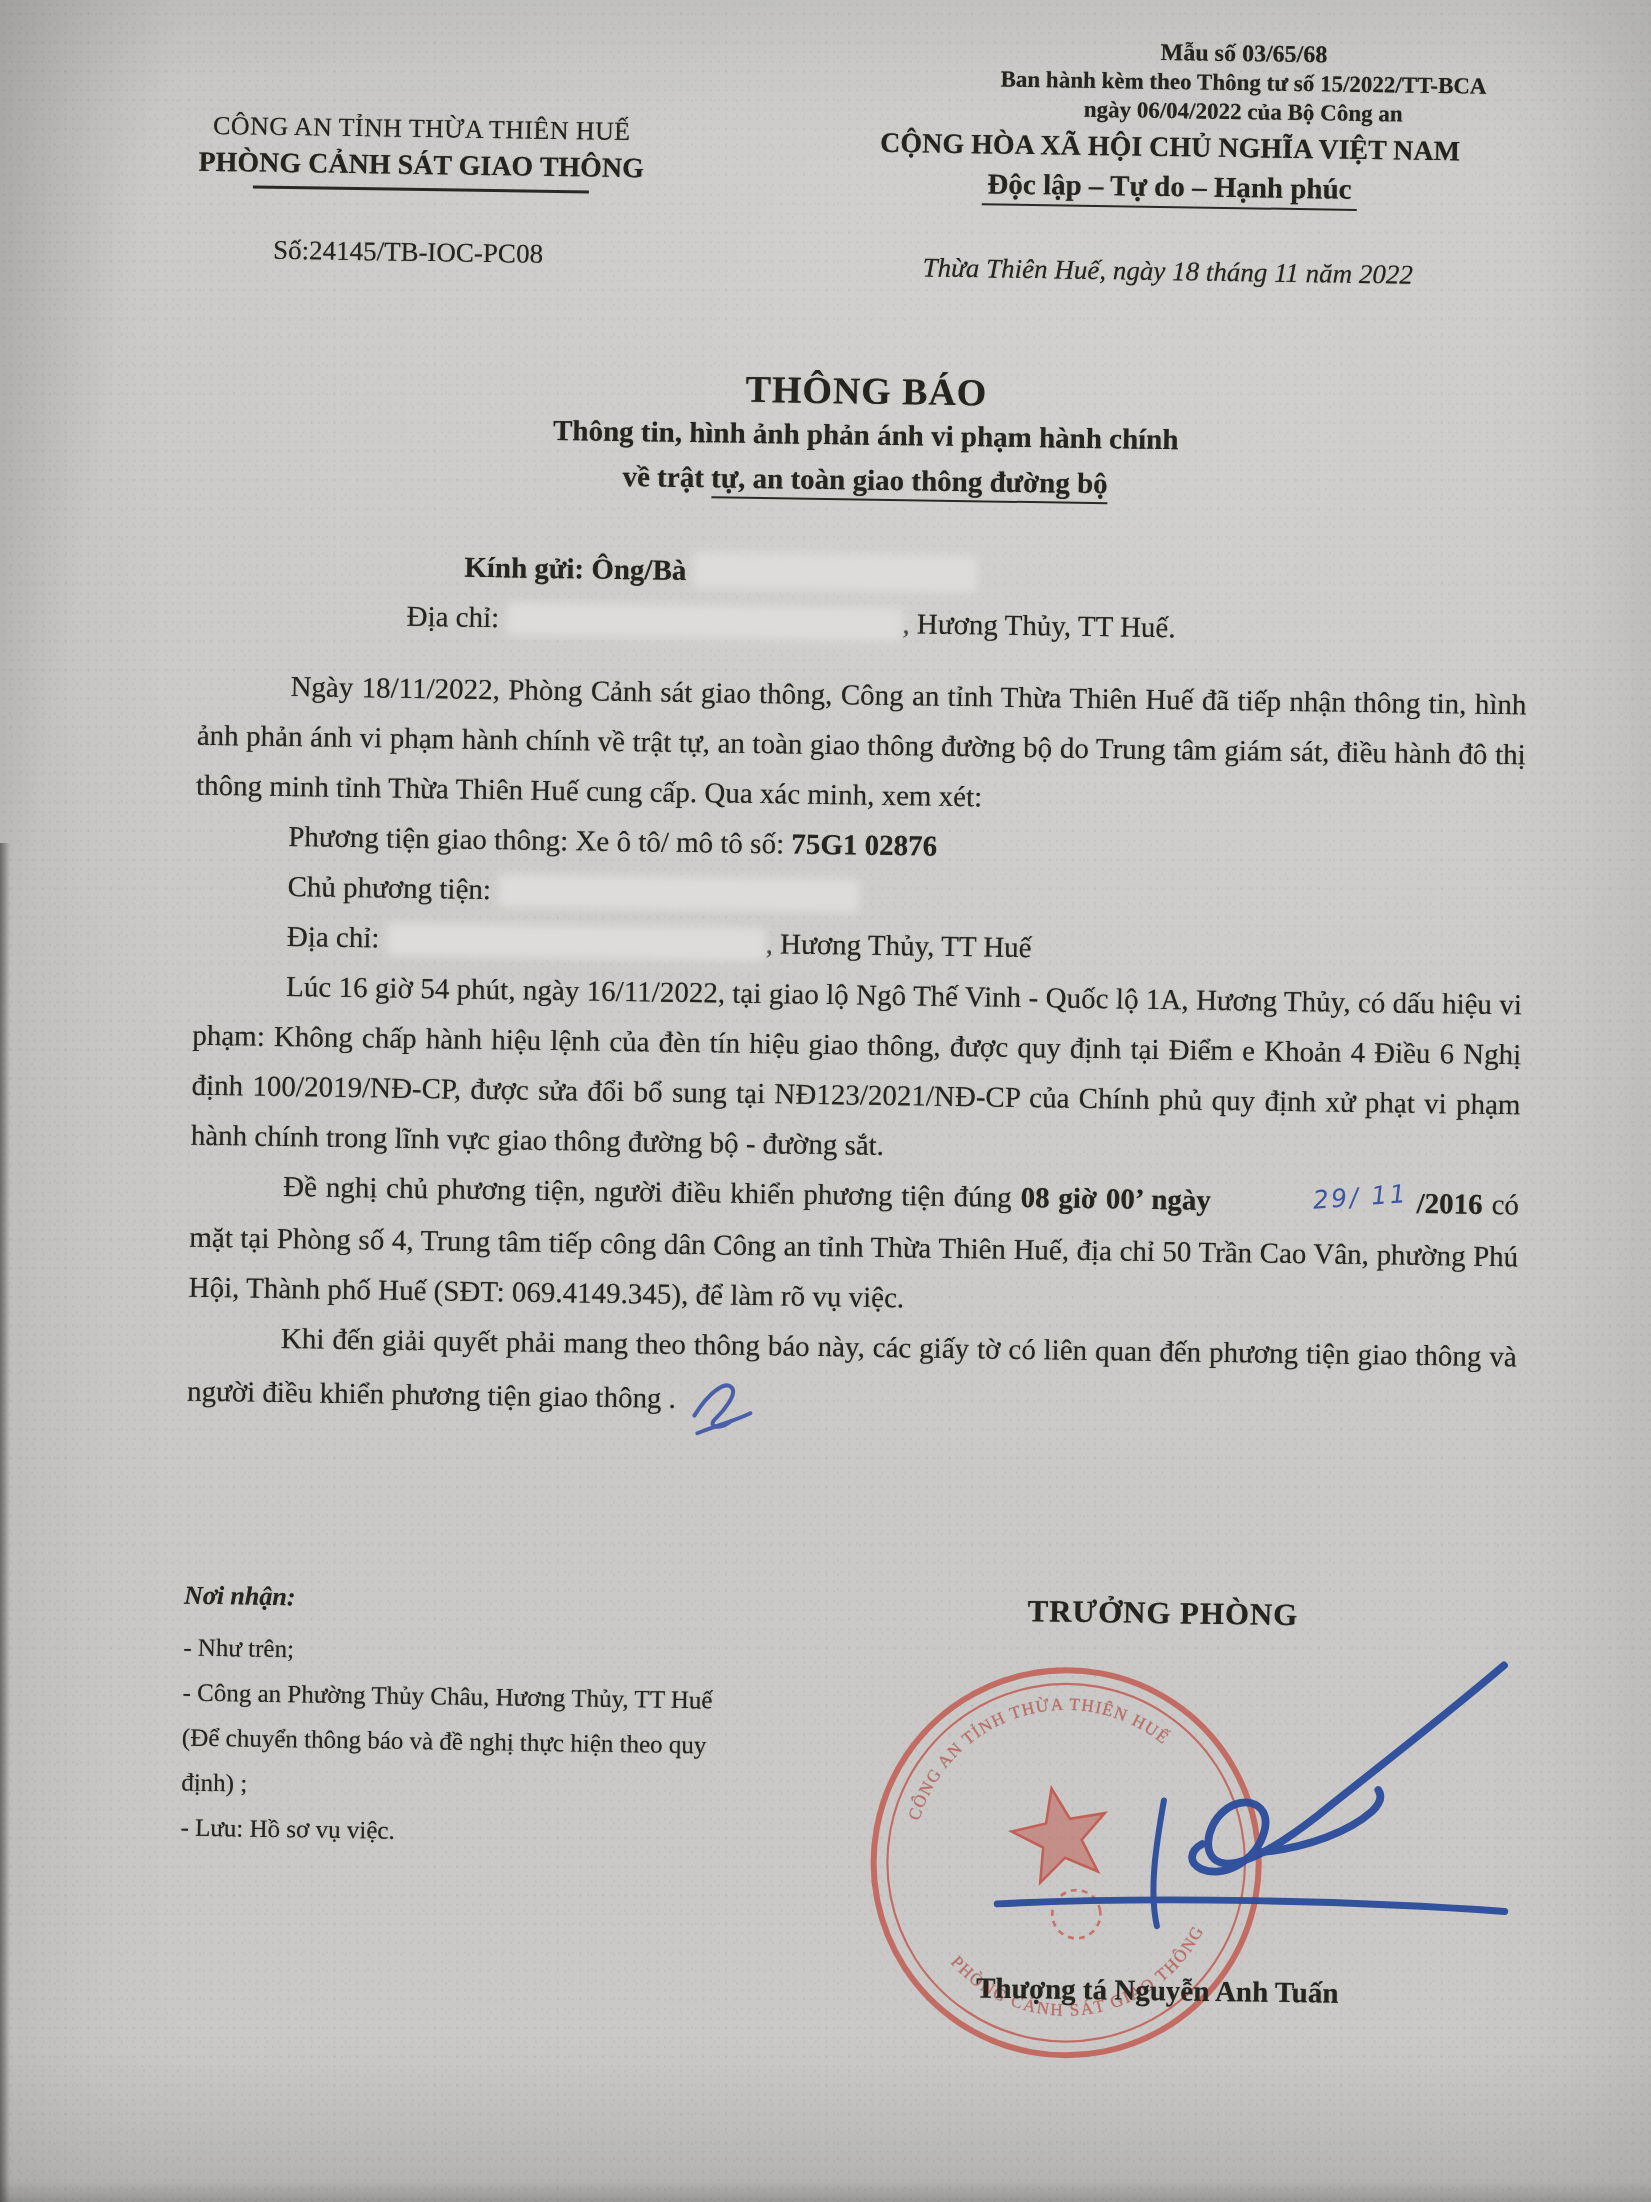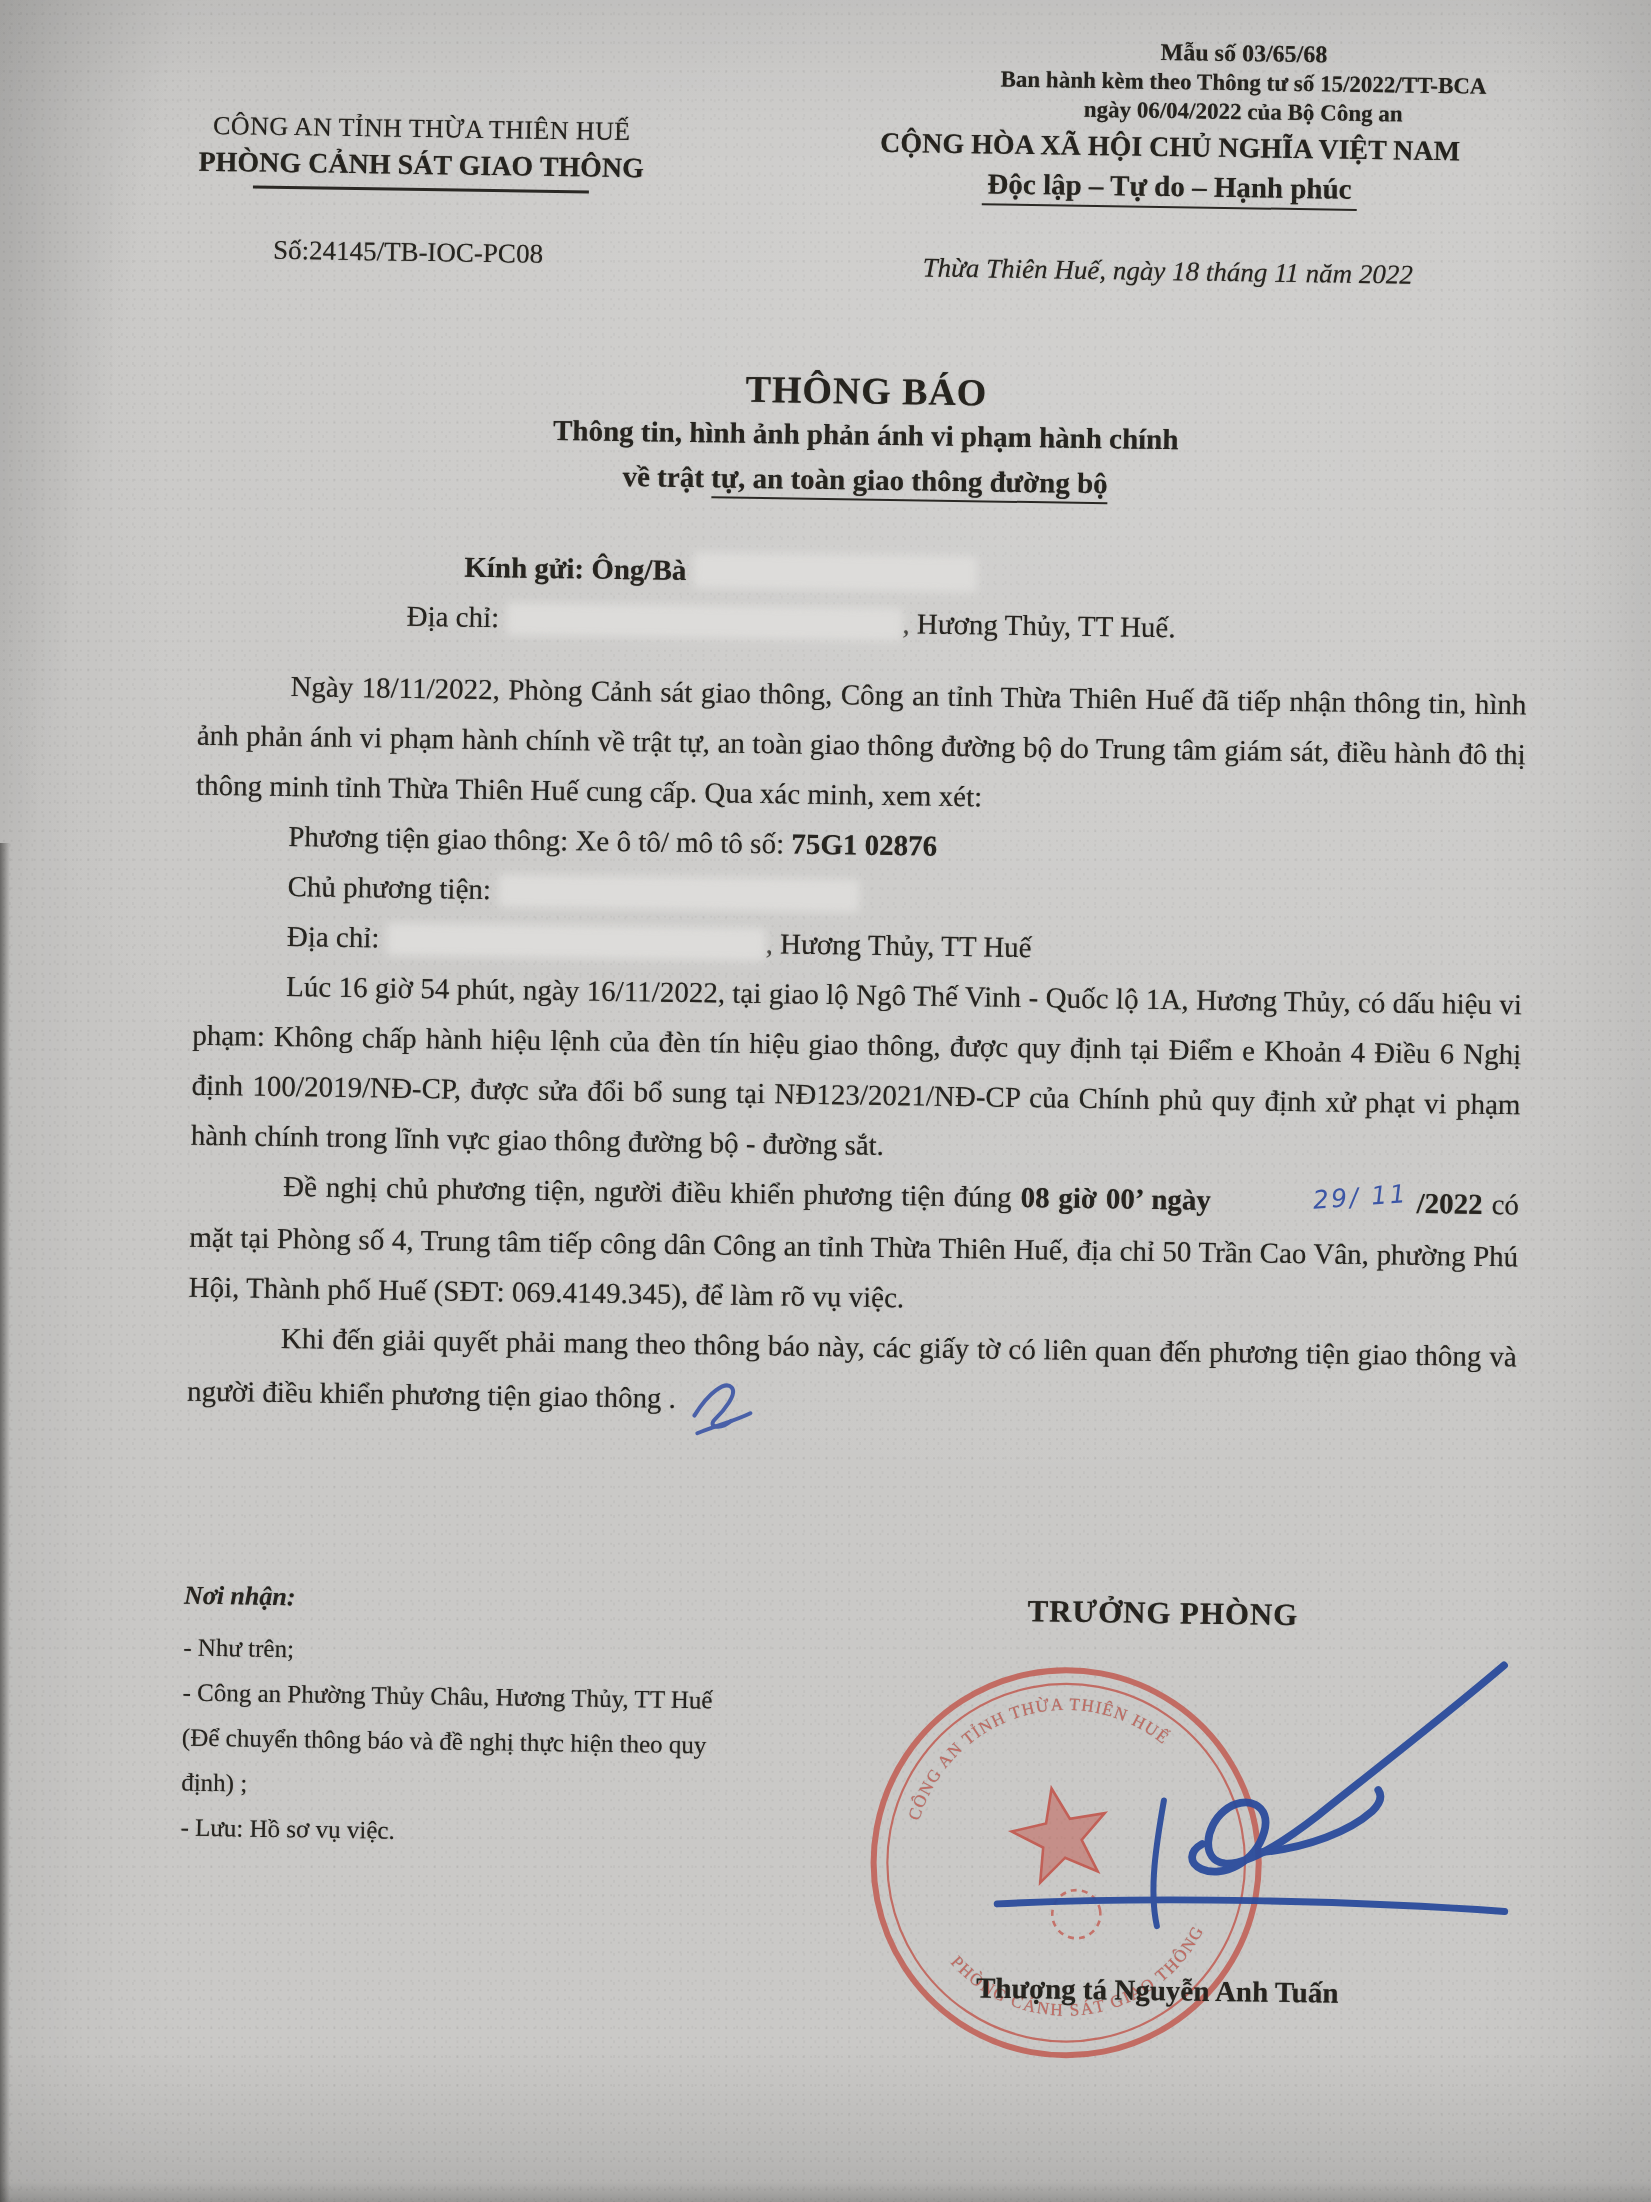--- a/index.html
+++ b/index.html
@@ -125,21 +125,21 @@
     <div class="to"><span>Kính gửi: Ông/Bà</span> <span class="redact" style="width:284px"></span></div>
     <div class="addr"><span>Địa chỉ: </span><span class="redact" style="width:396px;height:33px"></span><span>, Hương Thủy, TT Huế.</span></div>
   </div>
 
   <div class="body-text">
     <p>Ngày 18/11/2022, Phòng Cảnh sát giao thông, Công an tỉnh Thừa Thiên Huế đã tiếp nhận thông tin, hình ảnh phản ánh vi phạm hành chính về trật tự, an toàn giao thông đường bộ do Trung tâm giám sát, điều hành đô thị thông minh tỉnh Thừa Thiên Huế cung cấp. Qua xác minh, xem xét:</p>
     <p class="no-j"><span>Phương tiện giao thông: Xe ô tô/ mô tô số: </span><span class="b">75G1 02876</span></p>
     <p class="no-j"><span>Chủ phương tiện: </span><span class="redact" style="width:361px;height:33px"></span></p>
     <p class="no-j"><span>Địa chỉ: </span><span class="redact" style="width:379px;height:33px"></span><span>, Hương Thủy, TT Huế</span></p>
     <p>Lúc 16 giờ 54 phút, ngày 16/11/2022, tại giao lộ Ngô Thế Vinh - Quốc lộ 1A, Hương Thủy, có dấu hiệu vi phạm: Không chấp hành hiệu lệnh của đèn tín hiệu giao thông, được quy định tại Điểm e Khoản 4 Điều 6 Nghị định 100/2019/NĐ-CP, được sửa đổi bổ sung tại NĐ123/2021/NĐ-CP của Chính phủ quy định xử phạt vi phạm hành chính trong lĩnh vực giao thông đường bộ - đường sắt.</p>
-    <p><span>Đề nghị chủ phương tiện, người điều khiển phương tiện đúng </span><span class="b">08 giờ 00’</span><span class="b"> ngày</span><span class="hand">29/ 11</span><span class="b">/2022</span><span> có mặt tại Phòng số 4, Trung tâm tiếp công dân Công an tỉnh Thừa Thiên Huế, địa chỉ 50 Trần Cao Vân, phường Phú Hội, Thành phố Huế (SĐT: 069.4149.345), để làm rõ vụ việc.</span></p>
+    <p><span>Đề nghị chủ phương tiện, người điều khiển phương tiện đúng </span><span class="b">08 giờ 00’</span><span class="b"> ngày</span><span class="hand">29/ 11</span><span class="b">/2016</span><span> có mặt tại Phòng số 4, Trung tâm tiếp công dân Công an tỉnh Thừa Thiên Huế, địa chỉ 50 Trần Cao Vân, phường Phú Hội, Thành phố Huế (SĐT: 069.4149.345), để làm rõ vụ việc.</span></p>
     <p><span>Khi đến giải quyết phải mang theo thông báo này, các giấy tờ có liên quan đến phương tiện giao thông và người điều khiển phương tiện giao thông .</span><svg class="squiggle" width="76" height="72" viewBox="0 0 90 90">
         <g fill="none" stroke="#3b55a5" stroke-width="5" stroke-linecap="round" opacity="0.9">
           <path d="M 12,58 C 30,28 50,14 58,22 C 66,30 48,52 38,62 C 28,72 44,76 58,64"></path>
           <path d="M 16,80 C 40,70 62,64 82,54"></path>
         </g>
       </svg></p>
   </div>
 
   <div class="footer">
     <div class="where">

